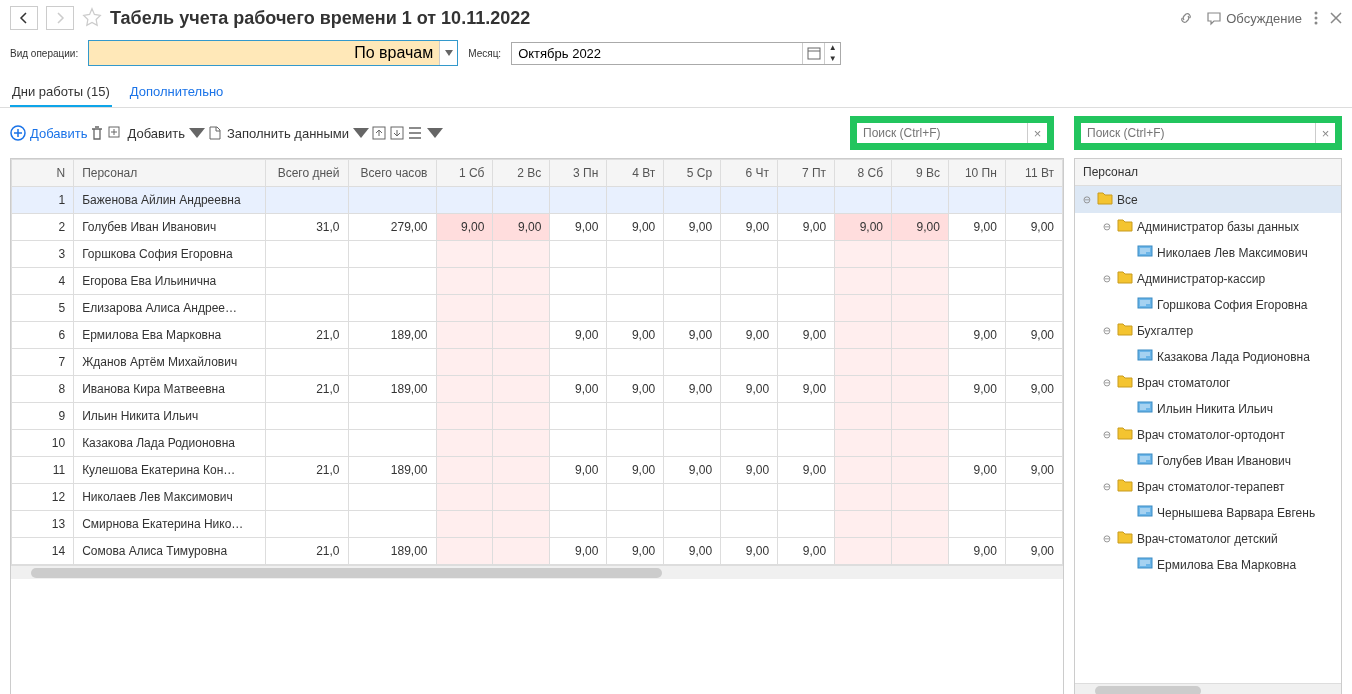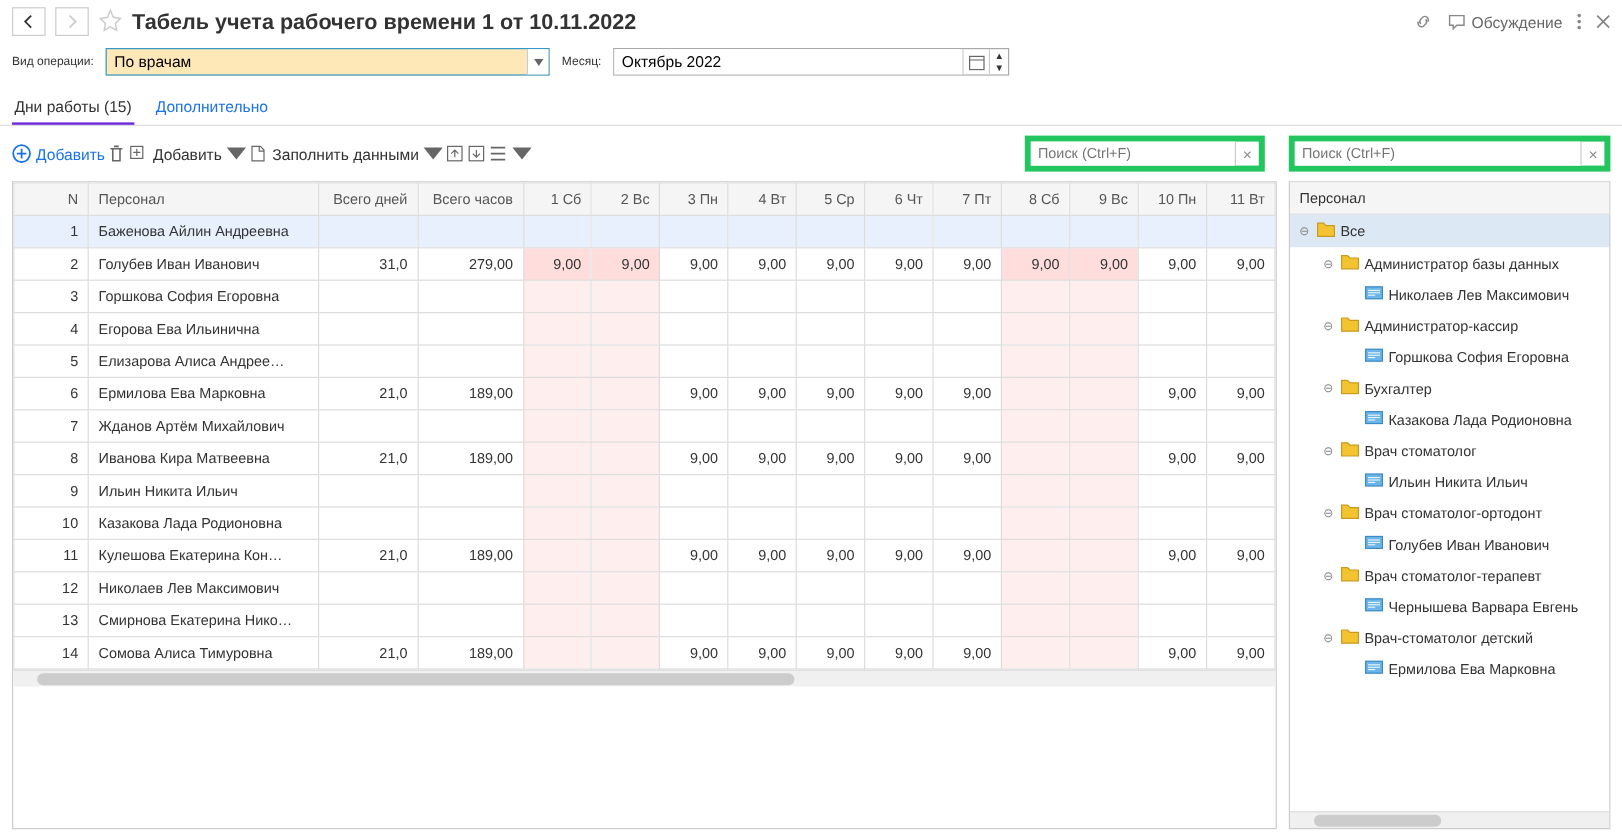--- a/index.html
+++ b/index.html
@@ -9,39 +9,39 @@
 .nav-btn { width: 28px; height: 24px; border: 1px solid #ccc; background: #fff; display: flex; align-items: center; justify-content: center; cursor: pointer; }
 .nav-btn svg { width: 12px; height: 12px; }
 .star-icon { width: 20px; height: 20px; color: #ccc; cursor: pointer; }
 .title { font-size: 18px; font-weight: bold; color: #333; }
 .header-right { margin-left: auto; display: flex; align-items: center; gap: 12px; }
 .icon-btn { cursor: pointer; color: #666; display: flex; align-items: center; gap: 4px; }
 
 .params { display: flex; align-items: center; padding: 4px 10px; gap: 10px; }
 .param-label { font-size: 10px; }
 .dropdown { display: flex; border: 1px solid #3399cc; background: #ffe8b8; }
-.dropdown input { border: none; background: transparent; padding: 3px 6px; width: 350px; outline: none; font-size: 13px; }
+.dropdown input { border: none; background: transparent; padding: 3px 6px; width: 350px; outline: none; font-size: 16px; text-align: right; }
 .dropdown-btn { width: 18px; border-left: 1px solid #ccc; background: #fff; display: flex; align-items: center; justify-content: center; cursor: pointer; }
 .month-field { display: flex; border: 1px solid #aaa; }
 .month-field input { border: none; padding: 3px 6px; width: 290px; outline: none; font-size: 13px; }
 .month-cal { width: 22px; border-left: 1px solid #ccc; display: flex; align-items: center; justify-content: center; cursor: pointer; }
 .month-spin { width: 16px; border-left: 1px solid #ccc; display: flex; flex-direction: column; }
 .month-spin div { flex: 1; display: flex; align-items: center; justify-content: center; cursor: pointer; font-size: 8px; }
 
 .tabs { display: flex; padding: 8px 10px 0; gap: 16px; border-bottom: 1px solid #ddd; }
 .tab { padding: 6px 2px; cursor: pointer; font-size: 13px; }
-.tab.active { border-bottom: 2px solid #6d28d9; }
+.tab.active { border-bottom: 2px solid #0ea5e9; }
 .tab.link { color: #1a73e8; }
 
 .toolbar { display: flex; align-items: center; padding: 8px 10px; gap: 2px; }
 .tool-btn { display: flex; align-items: center; gap: 4px; cursor: pointer; color: #333; font-size: 13px; }
 .tool-btn.add { color: #1a73e8; }
 .tool-btn svg { width: 16px; height: 16px; }
 .toolbar-right { margin-left: auto; display: flex; gap: 8px; }
-.search-box { display: flex; border: 5px solid #22c55e; }
+.search-box { display: flex; border: 7px solid #22c55e; }
 .search-box input { border: none; padding: 3px 6px; width: 170px; outline: none; font-size: 12px; }
 .search-clear { width: 20px; border-left: 1px solid #ccc; display: flex; align-items: center; justify-content: center; cursor: pointer; color: #888; }
 
 .main-area { display: flex; padding: 0 10px; gap: 10px; height: 540px; }
 .table-wrap { flex: 1; border: 1px solid #ccc; overflow: auto; position: relative; }
 .side-panel { width: 268px; border: 1px solid #ccc; display: flex; flex-direction: column; }
 
 table { border-collapse: collapse; width: 100%; table-layout: fixed; }
 th, td { border: 1px solid #ddd; padding: 6px 8px; font-size: 12px; text-align: left; white-space: nowrap; overflow: hidden; text-overflow: ellipsis; }
 th { background: #f5f5f5; font-weight: normal; color: #555; }

